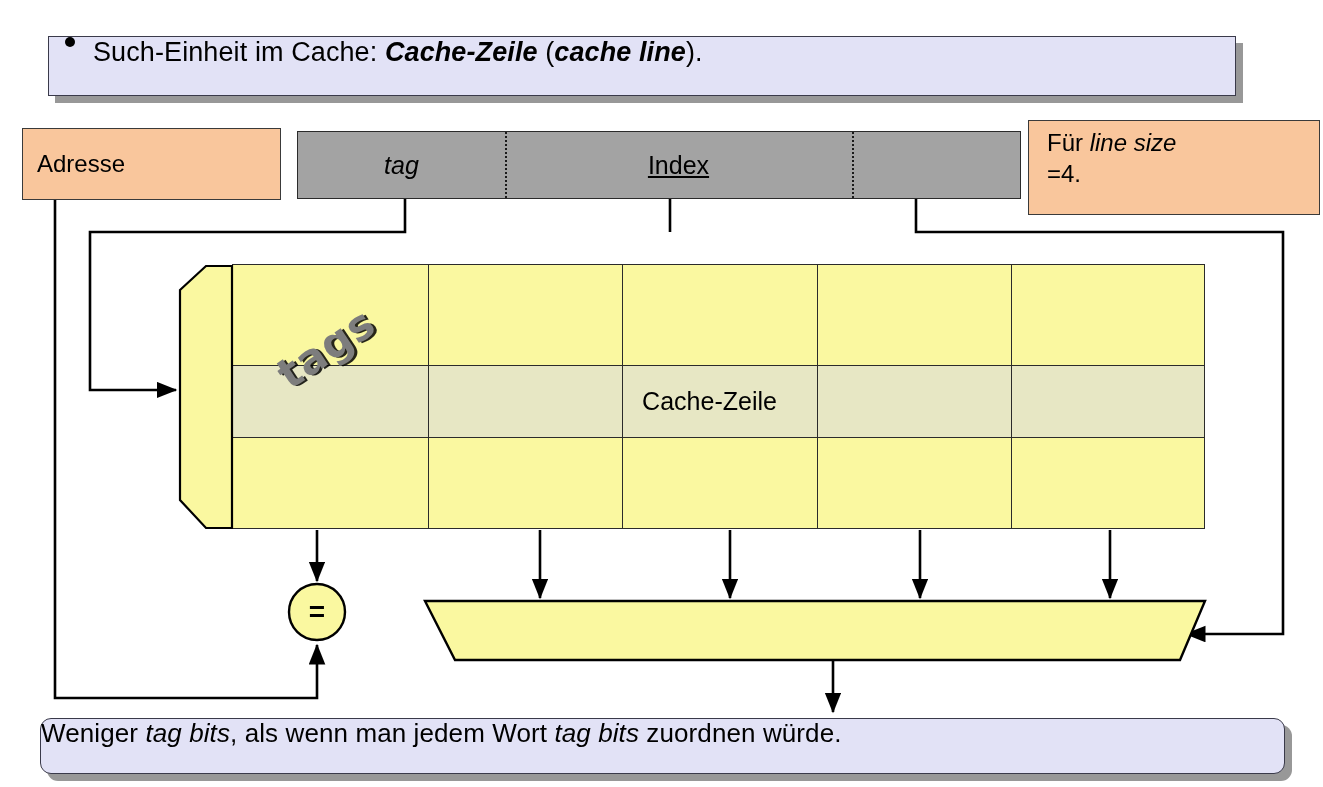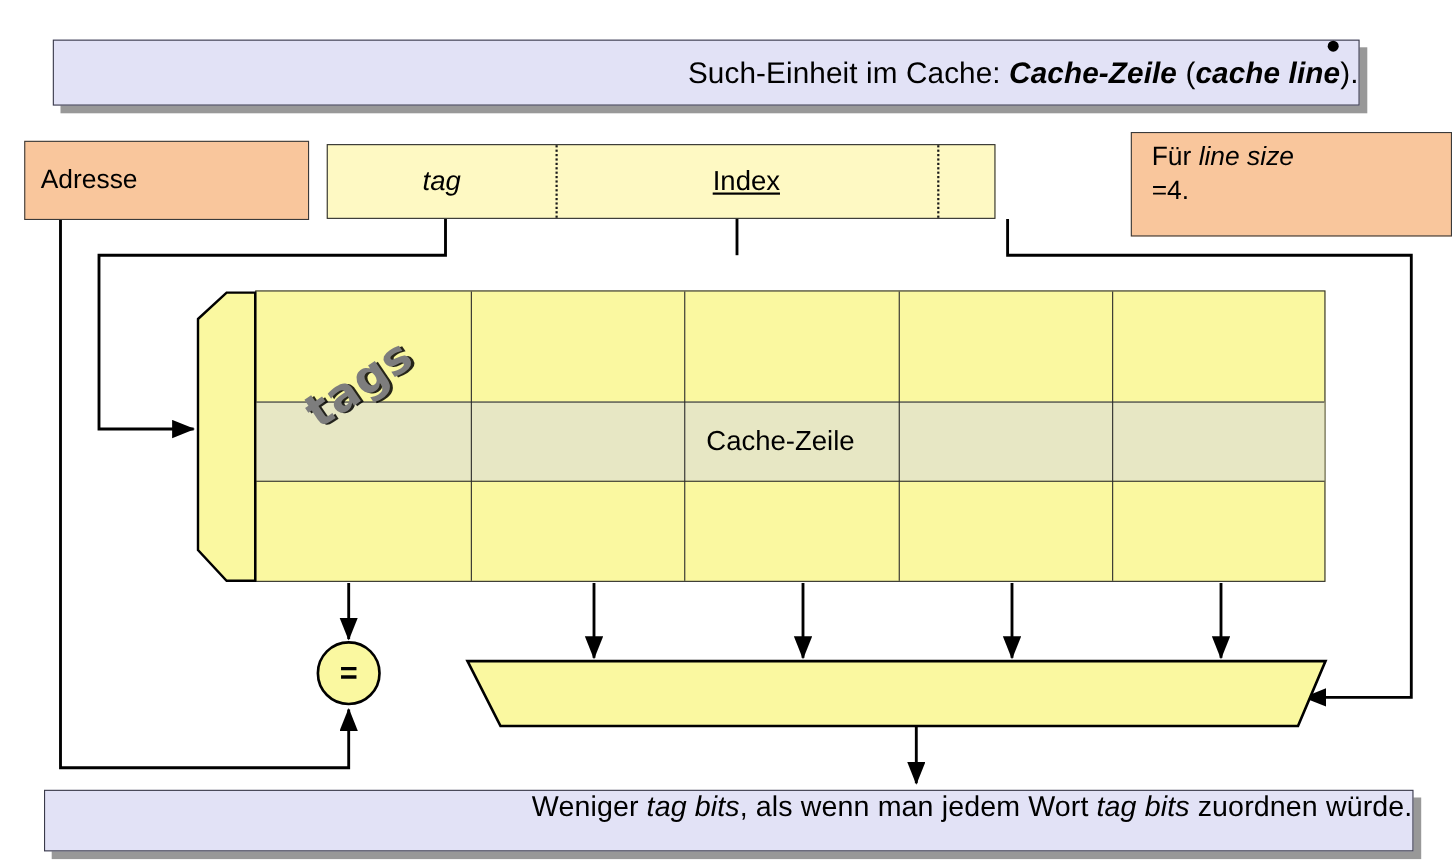--- a/index.html
+++ b/index.html
@@ -23,22 +23,21 @@
     height: 787px;
   }
   
   .callout {
     position: absolute;
     background: #e2e2f6;
     border: 1.5px solid #3a3a4a;
     box-shadow: 7px 7px 0 0 #989898;
     box-sizing: border-box;
     display: flex;
-    align-items: flex-end;
-    flex-direction: column;
+    align-items: flex-start;
   }
   .callout .txt {
     font-size: 27px;
     line-height: 1.15;
     white-space: nowrap;
     letter-spacing: 0.1px;
   }
   #top-callout {
     left: 48px;  top: 36px;
     width: 1188px; height: 60px;
@@ -49,21 +48,22 @@
     width: 10px; height: 10px;
     border-radius: 50%;
     background: #000;
     margin-right: 18px;
     margin-bottom: 4px;
     flex: 0 0 auto;
   }
   #bottom-callout {
     left: 40px;  top: 718px;
     width: 1245px; height: 56px;
-    padding-left: 12px;
+    padding-left: 0;
+    border-radius: 11px;
   }
   #bottom-callout .txt { font-size: 26px; }
 
   
   .orange-box {
     position: absolute;
     background: #f9c69c;
     border: 1.5px solid #3a3a3a;
     box-sizing: border-box;
     font-size: 24px;
@@ -78,22 +78,22 @@
   #linesize-box {
     left: 1028px; top: 120px;
     width: 292px; height: 95px;
     padding: 7px 0 0 18px;
   }
 
   
   #address-field {
     position: absolute;
     left: 297px; top: 131px;
-    width: 608px; height: 68px;
-    background: #fef9c3;
+    width: 724px; height: 68px;
+    background: #a3a3a3;
     border: 1.5px solid #2b2b2b;
     box-sizing: border-box;
   }
   #address-field .seg {
     position: absolute;
     top: 0; bottom: 0;
     display: flex;
     align-items: center;
     justify-content: center;
     font-size: 25px;

